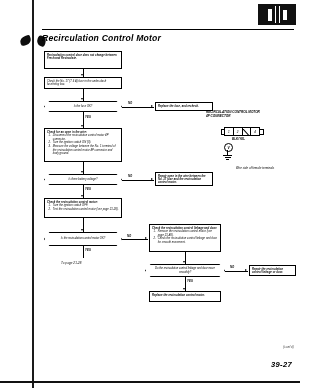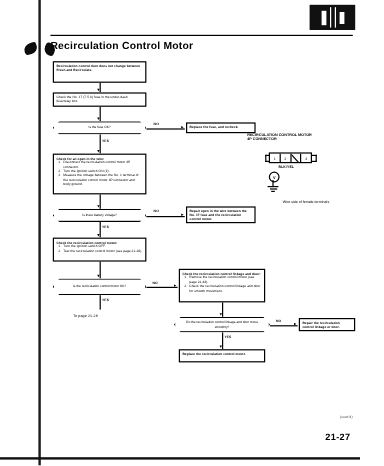--- a/index.html
+++ b/index.html
@@ -1,21 +1,21 @@
 <!DOCTYPE html>
 <html><head>
 <meta charset="utf-8">
 <style>
   html,body{margin:0;padding:0;}
   body{
     width:300px;height:388px;background:#ffffff;
     font-family:"Liberation Sans",sans-serif;
     color:#000;overflow:hidden;position:relative;
   }
-  .page{position:absolute;inset:0;}
+  .page{position:absolute;inset:0;font-style:italic;}
 
   
   .spine{position:absolute;left:32px;top:0;width:2px;height:388px;background:#1a1a1a;}
   .bind-mark{position:absolute;background:#0d0d0d;}
   .bm1{left:20px;top:36px;width:11px;height:9px;border-radius:60% 20% 55% 30%;transform:rotate(-18deg);}
   .bm2{left:37px;top:36px;width:9px;height:10px;border-radius:30% 60% 25% 60%;transform:rotate(22deg);}
 
   
   .hdr-icon{
     position:absolute;left:258px;top:4px;width:38px;height:21px;
@@ -218,16 +218,16 @@
 
   <div class="vm">V</div>
   <div class="gnd-stem"></div>
   <div class="gnd1"></div>
   <div class="gnd2"></div>
   <div class="gnd3"></div>
 
   <div class="conn-caption">Wire side of female terminals</div>
 
   <div class="code">(cont'd)</div>
-  <div class="pageno">21-27</div>
+  <div class="pageno">39-27</div>
   <div class="foot-rule"></div>
 
 </div>
 
 </body></html>

